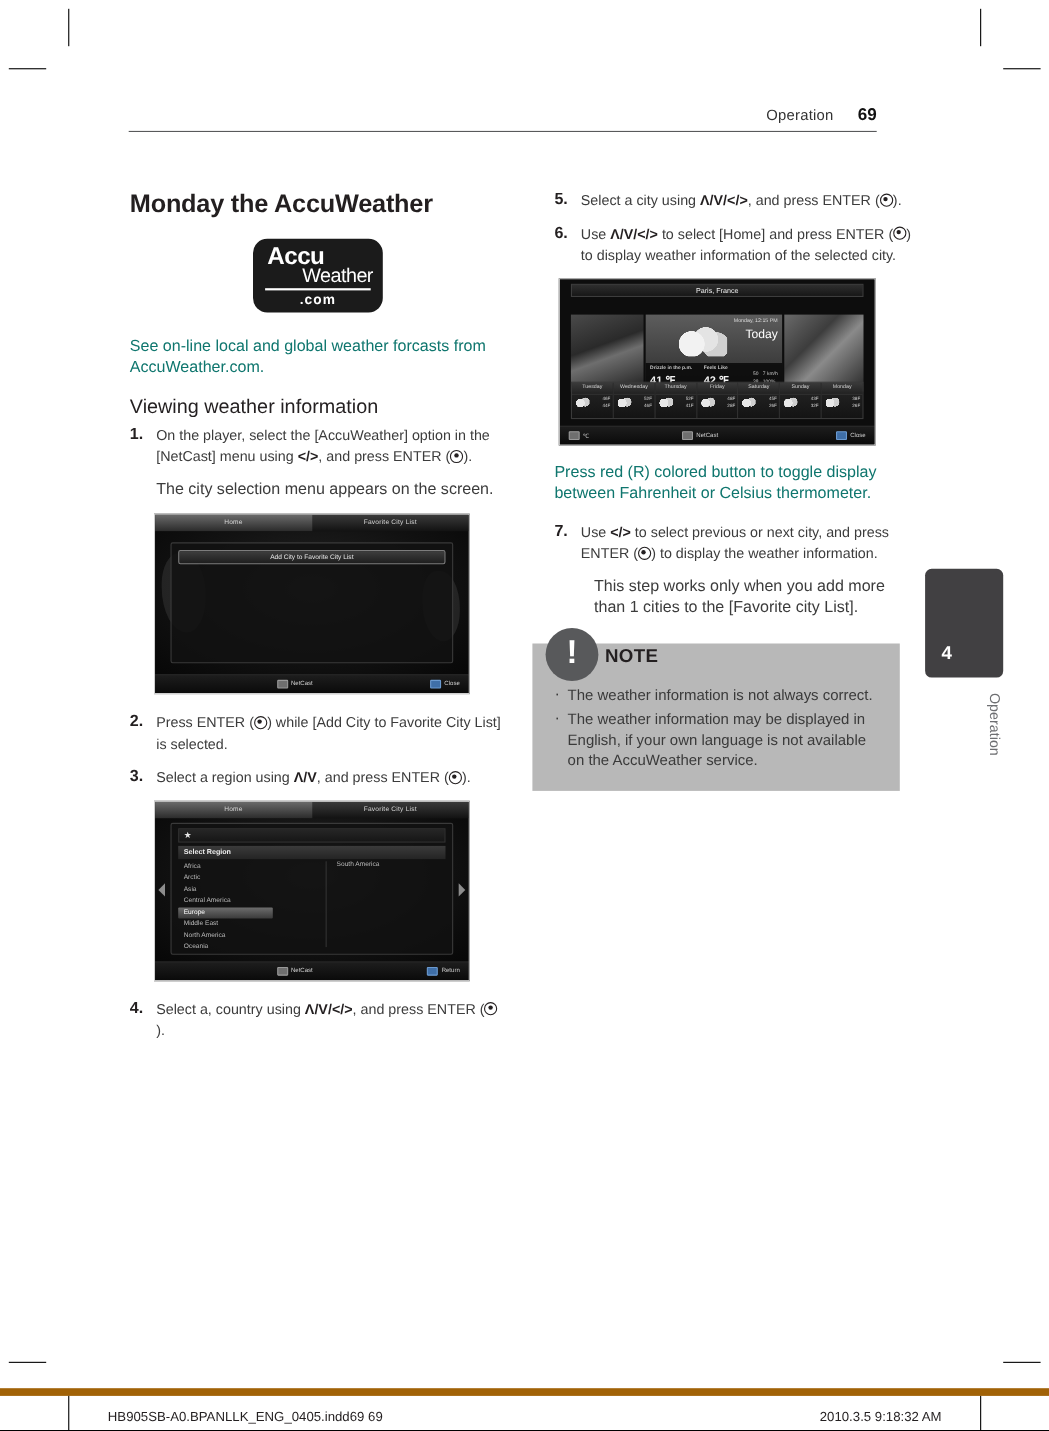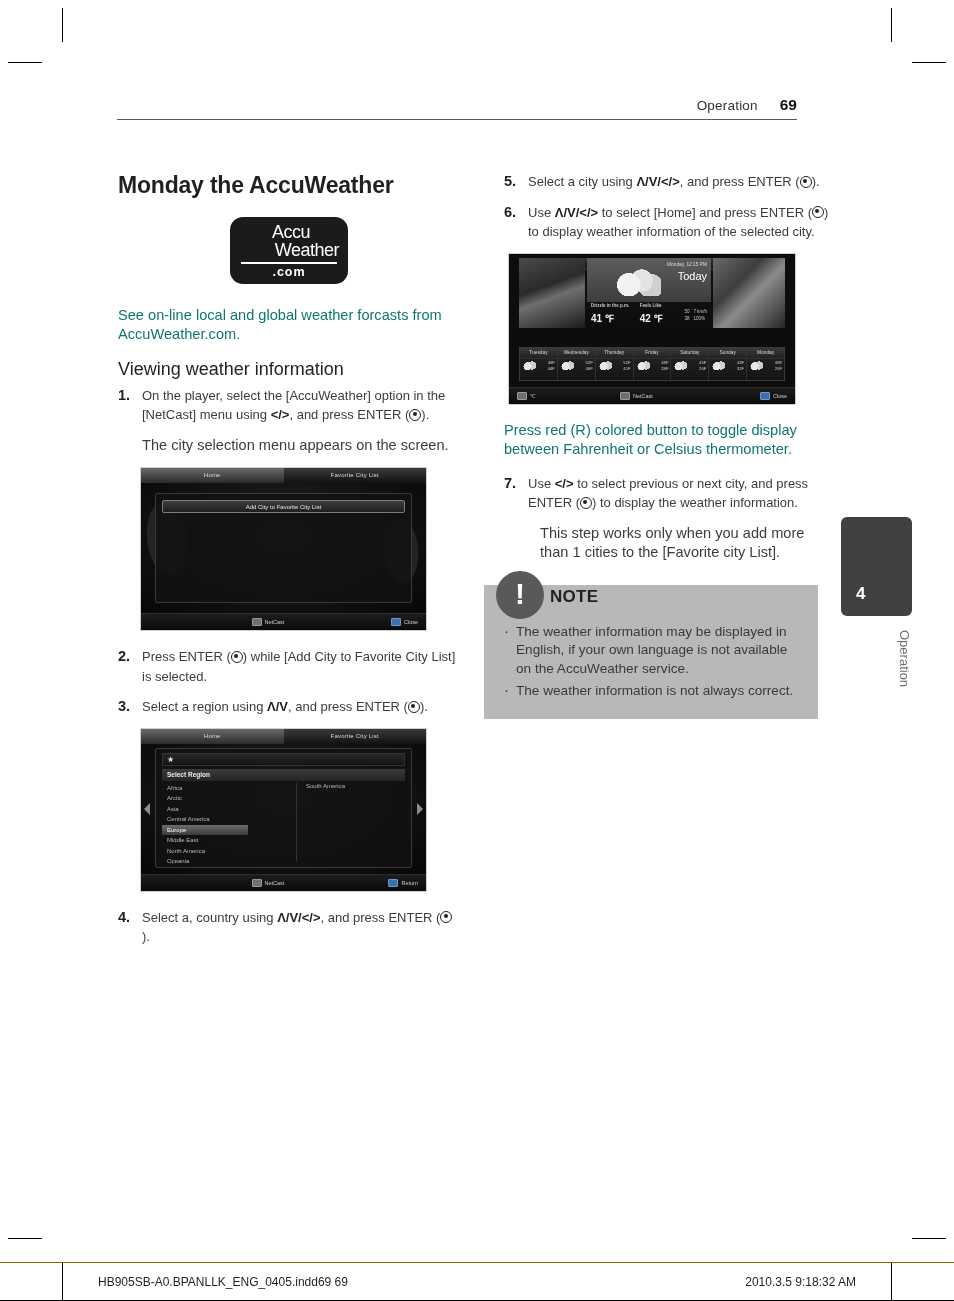--- a/index.html
+++ b/index.html
@@ -47,21 +47,21 @@
     font-size: 14.6px; line-height: 19.5px; margin: 0 0 14px 0; color: #0f766e;
   }
 
   
   .logo-wrap { display: flex; justify-content: center; margin: 6px 0 22px 0; }
   .aw-logo {
     background: #1b1b1b; border-radius: 13px 13px 13px 13px;
     width: 118px; padding: 7px 9px 5px 9px; text-align: center;
     color: #fff;
   }
-  .aw-l1 { font-size: 18px; font-weight: normal; letter-spacing: -.5px; line-height: 17px; text-align: center; padding-left: 4px;}
+  .aw-l1 { font-size: 22px; font-weight: bold; letter-spacing: -.5px; line-height: 17px; text-align: left; padding-left: 4px;}
   .aw-l2 { font-size: 18px; font-weight: normal; letter-spacing: -.5px; line-height: 18px; text-align: right;}
   .aw-rule { height: 1.5px; background: #fff; margin: 3px 2px 2px 2px; }
   .aw-l3 { font-size: 12.5px; font-weight: bold; letter-spacing: 1px; line-height: 13px; }
 
   
   ol.steps { list-style: none; margin: 0; padding: 0; }
   li.step { display: flex; margin-bottom: 11px; }
   li.step .num {
     font-size: 14.6px; font-weight: bold; width: 24px; flex: 0 0 24px;
     color: #231f20; line-height: 19.5px;
@@ -161,21 +161,21 @@
   .foot-center { left: 50%; transform: translateX(-32px); }
   .foot-right  { right: 8px; }
   .foot-left   { left: 8px; }
 
   
   .w-city {
     position: absolute; left: 10px; right: 10px; top: 4px; height: 12px;
     background: linear-gradient(#2e2e2e,#171717); border: 1px solid #3d3d3d;
     color: #ededed; font-size: 6.5px; text-align: center; line-height: 11px;
   }
-  .w-mid { position: absolute; left: 10px; right: 10px; top: 4px; height: 70px; display: flex; gap: 2px;}
+  .w-mid { position: absolute; left: 10px; right: 10px; top: 32px; height: 70px; display: flex; gap: 2px;}
   .w-left-img {
     width: 66px; background: linear-gradient(160deg,#4a4a4a 0%,#2a2a2a 40%,#6e6e6e 55%,#1b1b1b 100%);
   }
   .w-center { flex: 1; position: relative; background: linear-gradient(#5d5d5d,#2a2a2a); }
   .w-cloud {
     position: absolute; left: 28px; top: 10px; width: 46px; height: 28px;
     background: radial-gradient(circle at 30% 60%, #f2f2f2 0 32%, transparent 33%),
                 radial-gradient(circle at 58% 45%, #e4e4e4 0 36%, transparent 37%),
                 radial-gradient(circle at 78% 65%, #d0d0d0 0 30%, transparent 31%);
   }
@@ -249,21 +249,21 @@
   .side-label {
     position: absolute; left: 841px; top: 630px; width: 71px;
     color: #6d6e71; font-size: 13px;
     writing-mode: vertical-rl; text-orientation: mixed;
     text-align: left; padding-left: 15px;
   }
 
   
   .page-footer {
     position: absolute; left: 0; right: 0; top: 1262px; height: 39px;
-    border-top: 1px solid #a16207; border-bottom: 1px solid #000;
+    border-top: 7px solid #a16207; border-bottom: 1px solid #000;
   }
   .pf-inner { position: relative; height: 100%; }
   .pf-left {
     position: absolute; left: 98px; top: 12px;
     font-size: 12px; color: #231f20;
   }
   .pf-right {
     position: absolute; right: 98px; top: 12px;
     font-size: 12px; color: #231f20;
   }
@@ -520,22 +520,22 @@
       <span class="txt"><span>Use </span><span class="arrows">&lt;/&gt;</span><span> to select previous or next city, and press ENTER (</span><span class="enter-icon"></span><span>) to display the weather information.</span></span>
     </li>
     <div class="sub-note" style="margin-left:36px;">This step works only when you add more than 1 cities to the [Favorite city List].</div>
 
   </ol>
 
   <div class="note-box">
     <div class="note-badge">!</div>
     <div class="note-title">NOTE</div>
     <ul class="note-list">
+      <li>The weather information is not always correct.</li>
       <li>The weather information may be displayed in English, if your own language is not available on the AccuWeather service.</li>
-      <li>The weather information is not always correct.</li>
     </ul>
   </div>
 </div>
 
 <div class="side-tab">
   <span class="num">4</span>
 </div>
 <div class="side-label">Operation</div>
 
 <div class="page-footer">

